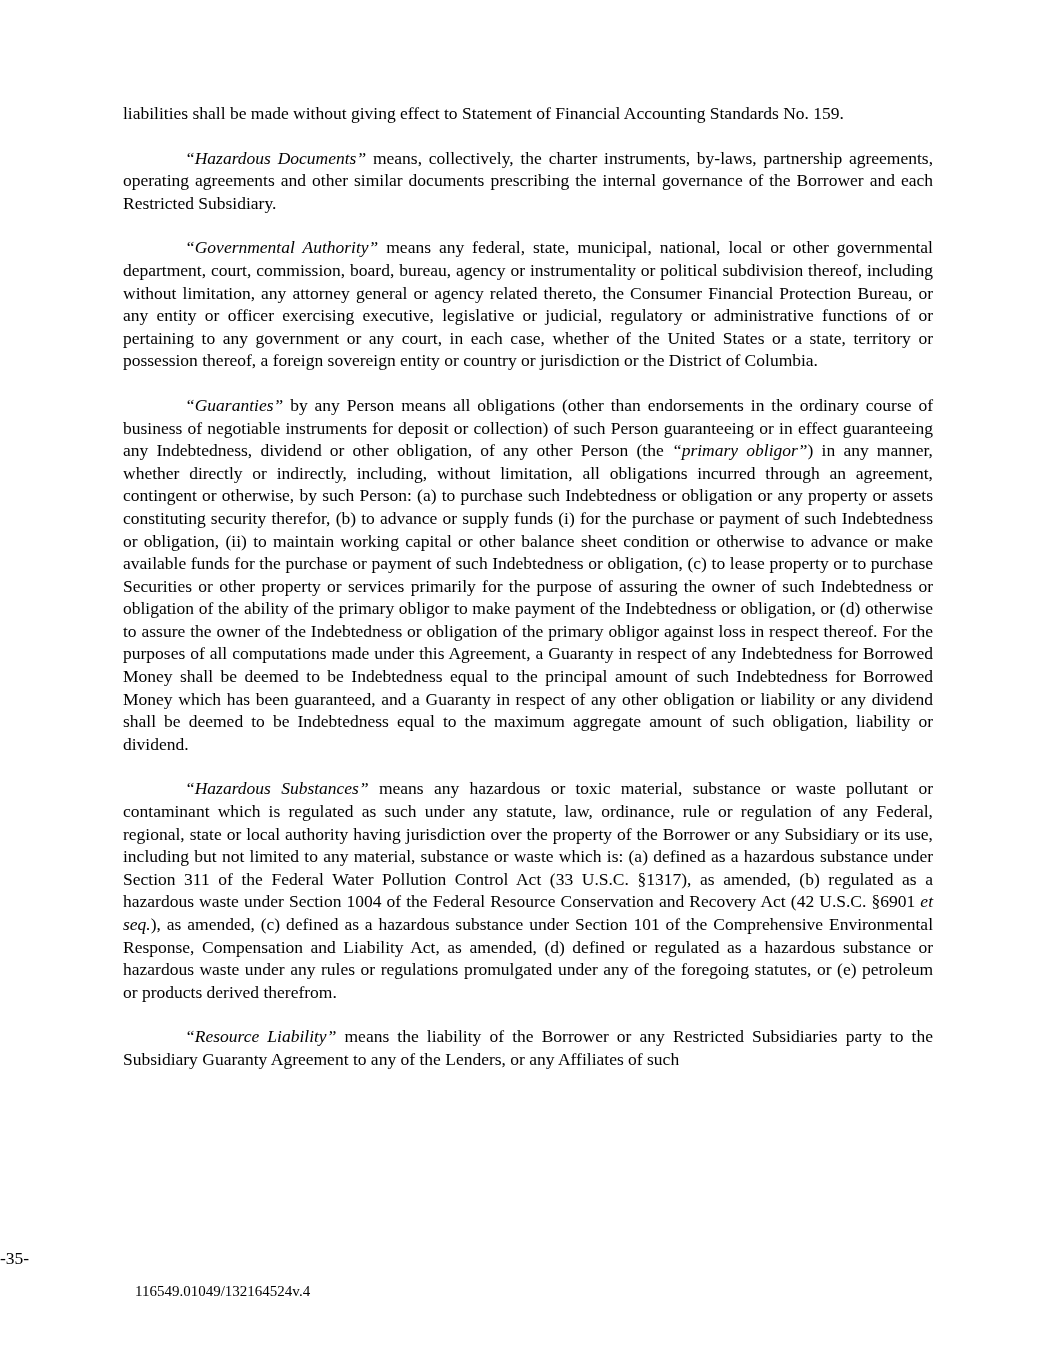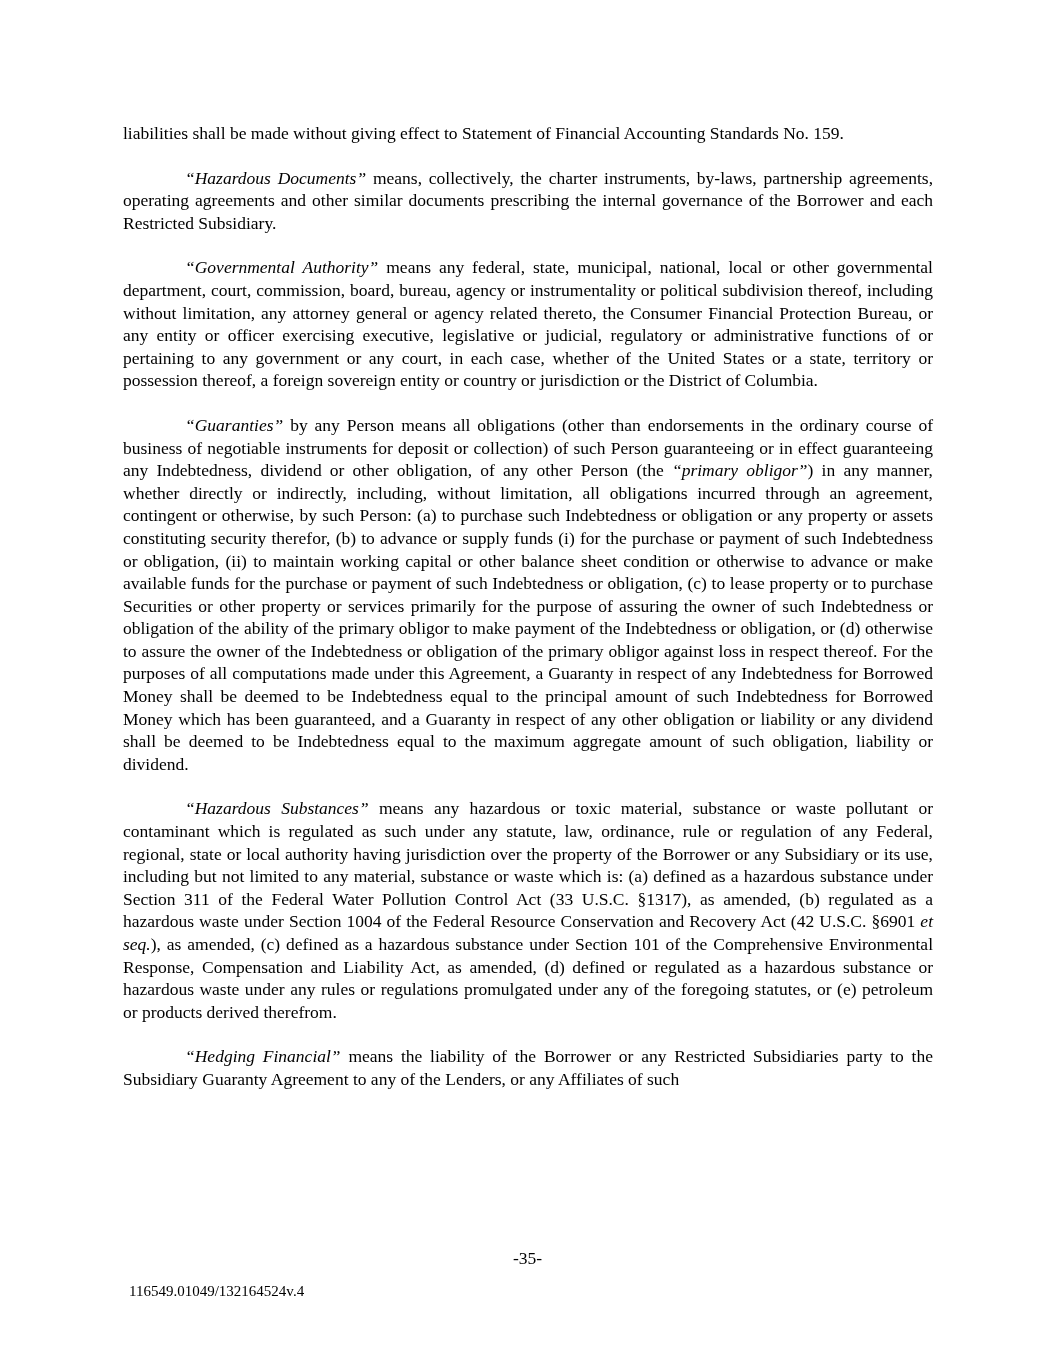--- a/index.html
+++ b/index.html
@@ -13,57 +13,57 @@
     height: 1365px;
     background: #ffffff;
     margin: 0 auto;
     font-family: "Liberation Serif", serif;
     color: #000000;
     overflow: hidden;
   }
   .doc-body {
     position: absolute;
     left: 123px;
-    top: 122px;
+    top: 102px;
     width: 810px;
     font-size: 17.5px;
     line-height: 22.6px;
     text-align: justify;
   }
   .para {
     margin: 0 0 22px 0;
   }
   .para.indent {
     text-indent: 62px;
   }
   .it {
     font-style: italic;
   }
   .page-number {
     position: absolute;
     left: 0;
     right: 0;
     top: 1248px;
-    text-align: center;
+    text-align: left;
     font-size: 17.5px;
   }
   .doc-footer {
     position: absolute;
-    left: 129px;
+    left: 135px;
     top: 1283px;
     font-size: 15px;
   }
 </style>
 </head>
 <body>
 
 <div class="sheet">
   <div class="doc-body">
       <p class="para"><span>liabilities shall be made without giving effect to Statement of Financial Accounting Standards No. 159.</span></p>
       <p class="para indent"><span class="it">“Hazardous Documents”</span><span> means, collectively, the charter instruments, by-laws, partnership agreements, operating agreements and other similar documents prescribing the internal governance of the Borrower and each Restricted Subsidiary.</span></p>
       <p class="para indent"><span class="it">“Governmental Authority”</span><span> means any federal, state, municipal, national, local or other governmental department, court, commission, board, bureau, agency or instrumentality or political subdivision thereof, including without limitation, any attorney general or agency related thereto, the Consumer Financial Protection Bureau, or any entity or officer exercising executive, legislative or judicial, regulatory or administrative functions of or pertaining to any government or any court, in each case, whether of the United States or a state, territory or possession thereof, a foreign sovereign entity or country or jurisdiction or the District of Columbia.</span></p>
       <p class="para indent"><span class="it">“Guaranties”</span><span> by any Person means all obligations (other than endorsements in the ordinary course of business of negotiable instruments for deposit or collection) of such Person guaranteeing or in effect guaranteeing any Indebtedness, dividend or other obligation, of any other Person (the </span><span class="it">“primary obligor”</span><span>) in any manner, whether directly or indirectly, including, without limitation, all obligations incurred through an agreement, contingent or otherwise, by such Person:  (a) to purchase such Indebtedness or obligation or any property or assets constituting security therefor, (b) to advance or supply funds (i) for the purchase or payment of such Indebtedness or obligation, (ii) to maintain working capital or other balance sheet condition or otherwise to advance or make available funds for the purchase or payment of such Indebtedness or obligation, (c) to lease property or to purchase Securities or other property or services primarily for the purpose of assuring the owner of such Indebtedness or obligation of the ability of the primary obligor to make payment of the Indebtedness or obligation, or (d) otherwise to assure the owner of the Indebtedness or obligation of the primary obligor against loss in respect thereof.  For the purposes of all computations made under this Agreement, a Guaranty in respect of any Indebtedness for Borrowed Money shall be deemed to be Indebtedness equal to the principal amount of such Indebtedness for Borrowed Money which has been guaranteed, and a Guaranty in respect of any other obligation or liability or any dividend shall be deemed to be Indebtedness equal to the maximum aggregate amount of such obligation, liability or dividend.</span></p>
       <p class="para indent"><span class="it">“Hazardous Substances”</span><span> means any hazardous or toxic material, substance or waste pollutant or contaminant which is regulated as such under any statute, law, ordinance, rule or regulation of any Federal, regional, state or local authority having jurisdiction over the property of the Borrower or any Subsidiary or its use, including but not limited to any material, substance or waste which is:  (a) defined as a hazardous substance under Section 311 of the Federal Water Pollution Control Act (33 U.S.C. §1317), as amended, (b) regulated as a hazardous waste under Section 1004 of the Federal Resource Conservation and Recovery Act (42 U.S.C. §6901 </span><span class="it">et seq.</span><span>), as amended, (c) defined as a hazardous substance under Section 101 of the Comprehensive Environmental Response, Compensation and Liability Act, as amended, (d) defined or regulated as a hazardous substance or hazardous waste under any rules or regulations promulgated under any of the foregoing statutes, or (e) petroleum or products derived therefrom.</span></p>
-      <p class="para indent"><span class="it">“Hedging Financial”</span><span> means the liability of the Borrower or any Restricted Subsidiaries party to the Subsidiary Guaranty Agreement to any of the Lenders, or any Affiliates of such</span></p>
+      <p class="para indent"><span class="it">“Resource Liability”</span><span> means the liability of the Borrower or any Restricted Subsidiaries party to the Subsidiary Guaranty Agreement to any of the Lenders, or any Affiliates of such</span></p>
     </div>
   <div class="page-number">-35-</div>
   <div class="doc-footer">116549.01049/132164524v.4</div>
 </div>
 
 </body></html>

